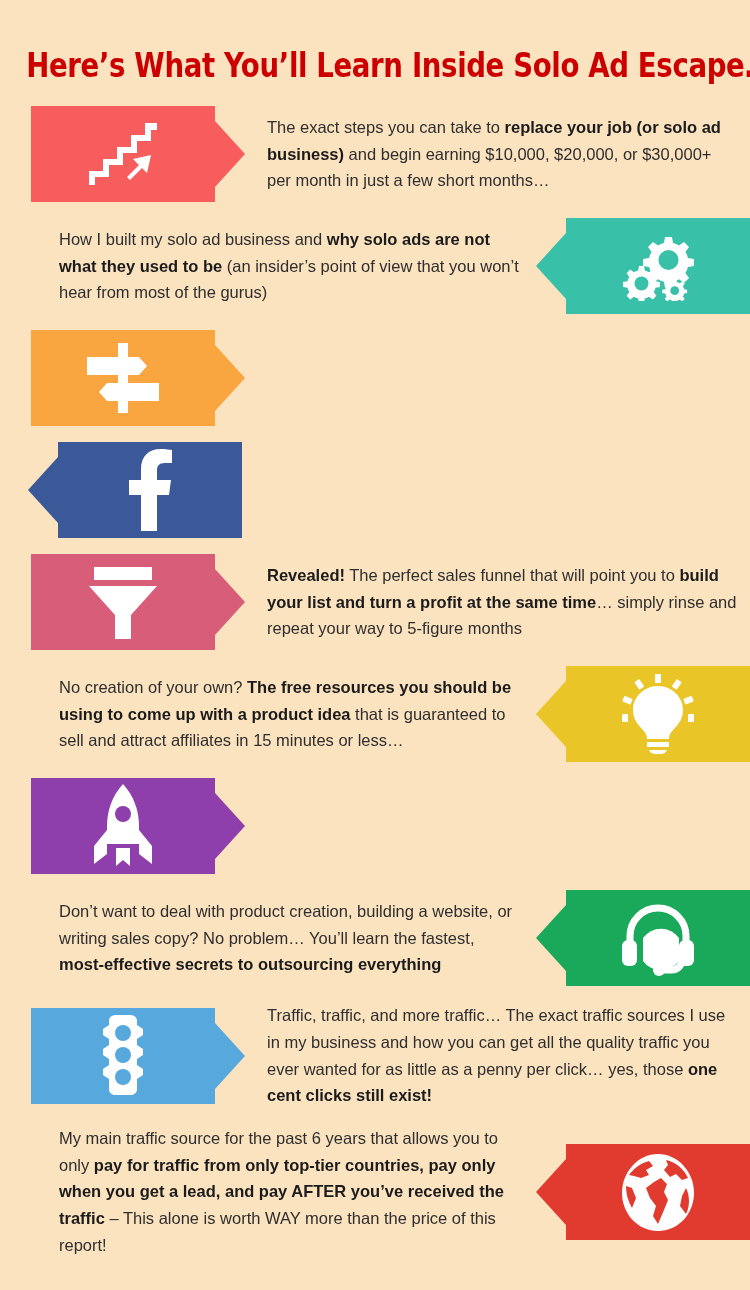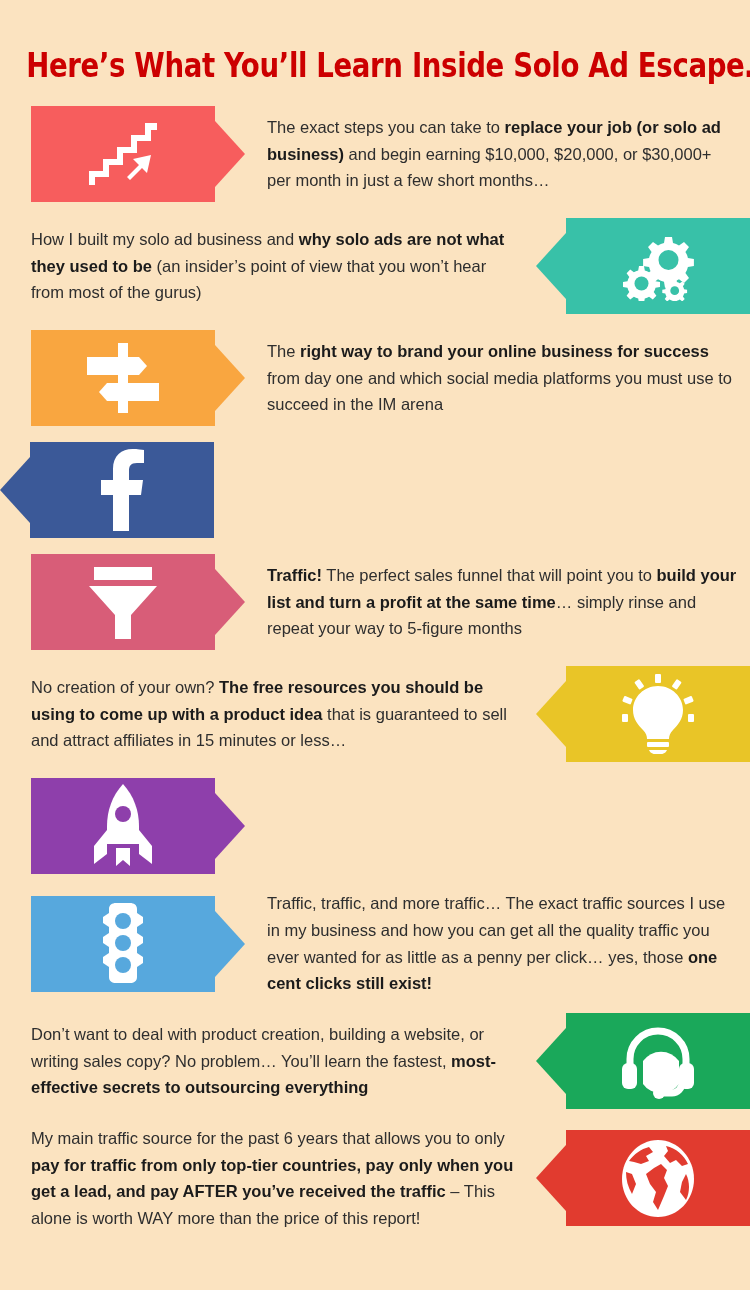--- a/index.html
+++ b/index.html
@@ -40,21 +40,21 @@
   .rows {
     margin-top: 24px;
   }
   .row {
     display: flex;
     align-items: center;
     width: 750px;
     box-sizing: border-box;
   }
   .row.left-icon  { flex-direction: row; }
-  .row.right-icon { flex-direction: row; }
+  .row.right-icon { flex-direction: row; padding-left: 28px; }
 
   .icon-cell {
     position: relative;
     flex: 0 0 auto;
     display: flex;
     align-items: center;
   }
   .icon-box {
     width: 184px;
     height: 96px;
@@ -144,21 +144,20 @@
         <g fill="white">
           <rect x="31" y="2" width="10" height="70"></rect>
           <path d="M0 16 L52 16 L60 25 L52 34 L0 34 Z"></path>
           <path d="M72 42 L20 42 L12 51 L20 60 L72 60 Z"></path>
         </g>
       </svg>
             </span>
           </div>
           <div class="pointer right" style="border-left-color: rgb(249, 166, 64);"></div>
         </div>
-        <div class="text-cell"><span>The </span><b>right way to brand your online business for success</b><span> from day one and which social media platforms you must use to succeed in the IM arena</span></div>
       </div>
       <div class="row right-icon">
         <div class="icon-cell">
           <div class="pointer left" style="border-right-color: rgb(59, 89, 152);"></div>
           <div class="icon-box" style="background: rgb(59, 89, 152);">
             <span>
               <svg width="46" height="82" viewBox="0 0 46 82">
         <path fill="white" d="M30 82 L30 46 L42 46 L44 31 L30 31 L30 22 C30 17 31.5 14 38 14 L45 14 L45 1 C43 0.7 38.5 0 33.5 0 C22.5 0 14 6.8 14 19.8 L14 31 L2 31 L2 46 L14 46 L14 82 Z"></path>
       </svg>
             </span>
@@ -172,21 +171,21 @@
               <svg width="76" height="74" viewBox="0 0 76 74">
         <g fill="white">
           <rect x="9" y="2" width="58" height="13"></rect>
           <path d="M4 21 L72 21 L46 50 L46 74 L30 74 L30 50 Z"></path>
         </g>
       </svg>
             </span>
           </div>
           <div class="pointer right" style="border-left-color: rgb(216, 93, 120);"></div>
         </div>
-        <div class="text-cell"><b>Traffic!</b><span> The perfect sales funnel that will point you to </span><b>build your list and turn a profit at the same time</b><span>… simply rinse and repeat your way to 5-figure months</span></div>
+        <div class="text-cell"><b>Revealed!</b><span> The perfect sales funnel that will point you to </span><b>build your list and turn a profit at the same time</b><span>… simply rinse and repeat your way to 5-figure months</span></div>
       </div>
       <div class="row right-icon">
         <div class="text-cell"><span>No creation of your own? </span><b>The free resources you should be using to come up with a product idea</b><span> that is guaranteed to sell and attract affiliates in 15 minutes or less…</span></div>
         <div class="icon-cell">
           <div class="pointer left" style="border-right-color: rgb(233, 197, 39);"></div>
           <div class="icon-box" style="background: rgb(233, 197, 39);">
             <span>
               <svg width="76" height="80" viewBox="0 0 76 80">
         <g fill="white">
           <path d="M38 12 C24 12 13 23 13 36 C13 45 18 51 23 56 C26 59 27 62 27 65 L49 65 C49 62 50 59 53 56 C58 51 63 45 63 36 C63 23 52 12 38 12 Z"></path>
@@ -216,59 +215,59 @@
           <path d="M17 46 L4 62 L4 80 L17 70 Z"></path>
           <path d="M49 46 L62 62 L62 80 L49 70 Z"></path>
           <path d="M26 64 L40 64 L40 82 L33 76 L26 82 Z"></path>
         </g>
       </svg>
             </span>
           </div>
           <div class="pointer right" style="border-left-color: rgb(142, 63, 171);"></div>
         </div>
       </div>
+      <div class="row right-icon">
+        <div class="text-cell"><span>Don’t want to deal with product creation, building a website, or writing sales copy? No problem… You’ll learn the fastest, </span><b>most-effective secrets to outsourcing everything</b></div>
+        <div class="icon-cell">
+          <div class="pointer left" style="border-right-color: rgb(26, 168, 90);"></div>
+          <div class="icon-box" style="background: rgb(26, 168, 90);">
+            <span>
+              <svg width="78" height="80" viewBox="0 0 78 80">
+        <g fill="none" stroke="white" stroke-width="7" stroke-linecap="round">
+          <path d="M11 48 L11 38 A28 28 0 0 1 67 38 L67 48"></path>
+          <path d="M63 52 L63 62 A10 10 0 0 1 53 72 L44 72"></path>
+        </g>
+        <g fill="white">
+          <rect x="3" y="42" width="15" height="26" rx="6"></rect>
+          <path d="M60 40 A22 22 0 0 0 24 40 L24 63 A22 22 0 0 0 60 63 Z"></path>
+          <rect x="60" y="42" width="15" height="26" rx="6"></rect>
+          <circle cx="40" cy="72" r="6"></circle>
+        </g>
+      </svg>
+            </span>
+          </div>
+        </div>
+      </div>
       <div class="row left-icon">
         <div class="icon-cell">
           <div class="icon-box" style="background: rgb(87, 168, 221);">
             <span>
               <svg width="64" height="82" viewBox="0 0 64 82">
         <g fill="white">
           <path d="M18 6 C18 2 21 0 25 0 L39 0 C43 0 46 2 46 6 L46 10 L52 14 L52 20 L46 24 L46 30 L52 34 L52 40 L46 44 L46 50 L52 54 L52 60 L46 64 L46 74 C46 78 43 80 39 80 L25 80 C21 80 18 78 18 74 L18 64 L12 60 L12 54 L18 50 L18 44 L12 40 L12 34 L18 30 L18 24 L12 20 L12 14 L18 10 Z"></path>
           <circle cx="32" cy="18" r="8" fill="#57a8dd"></circle>
           <circle cx="32" cy="40" r="8" fill="#57a8dd"></circle>
           <circle cx="32" cy="62" r="8" fill="#57a8dd"></circle>
         </g>
       </svg>
             </span>
           </div>
           <div class="pointer right" style="border-left-color: rgb(87, 168, 221);"></div>
         </div>
         <div class="text-cell"><span>Traffic, traffic, and more traffic… The exact traffic sources I use in my business and how you can get all the quality traffic you ever wanted for as little as a penny per click… yes, those </span><b>one cent clicks still exist!</b></div>
-      </div>
-      <div class="row right-icon">
-        <div class="text-cell"><span>Don’t want to deal with product creation, building a website, or writing sales copy? No problem… You’ll learn the fastest, </span><b>most-effective secrets to outsourcing everything</b></div>
-        <div class="icon-cell">
-          <div class="pointer left" style="border-right-color: rgb(26, 168, 90);"></div>
-          <div class="icon-box" style="background: rgb(26, 168, 90);">
-            <span>
-              <svg width="78" height="80" viewBox="0 0 78 80">
-        <g fill="none" stroke="white" stroke-width="7" stroke-linecap="round">
-          <path d="M11 48 L11 38 A28 28 0 0 1 67 38 L67 48"></path>
-          <path d="M63 52 L63 62 A10 10 0 0 1 53 72 L44 72"></path>
-        </g>
-        <g fill="white">
-          <rect x="3" y="42" width="15" height="26" rx="6"></rect>
-          <path d="M60 40 A22 22 0 0 0 24 40 L24 63 A22 22 0 0 0 60 63 Z"></path>
-          <rect x="60" y="42" width="15" height="26" rx="6"></rect>
-          <circle cx="40" cy="72" r="6"></circle>
-        </g>
-      </svg>
-            </span>
-          </div>
-        </div>
       </div>
       <div class="row right-icon">
         <div class="text-cell"><span>My main traffic source for the past 6 years that allows you to only </span><b>pay for traffic from only top-tier countries, pay only when you get a lead, and pay AFTER you’ve received the traffic</b><span> – This alone is worth WAY more than the price of this report!</span></div>
         <div class="icon-cell">
           <div class="pointer left" style="border-right-color: rgb(225, 59, 47);"></div>
           <div class="icon-box" style="background: rgb(225, 59, 47);">
             <span>
               <svg width="76" height="80" viewBox="0 0 76 80">
         <g fill="white">
           <path d="M38 2 C18 2 2 20 2 41 C2 62 18 79 38 79 C58 79 74 62 74 41 C74 20 58 2 38 2 Z"></path>

